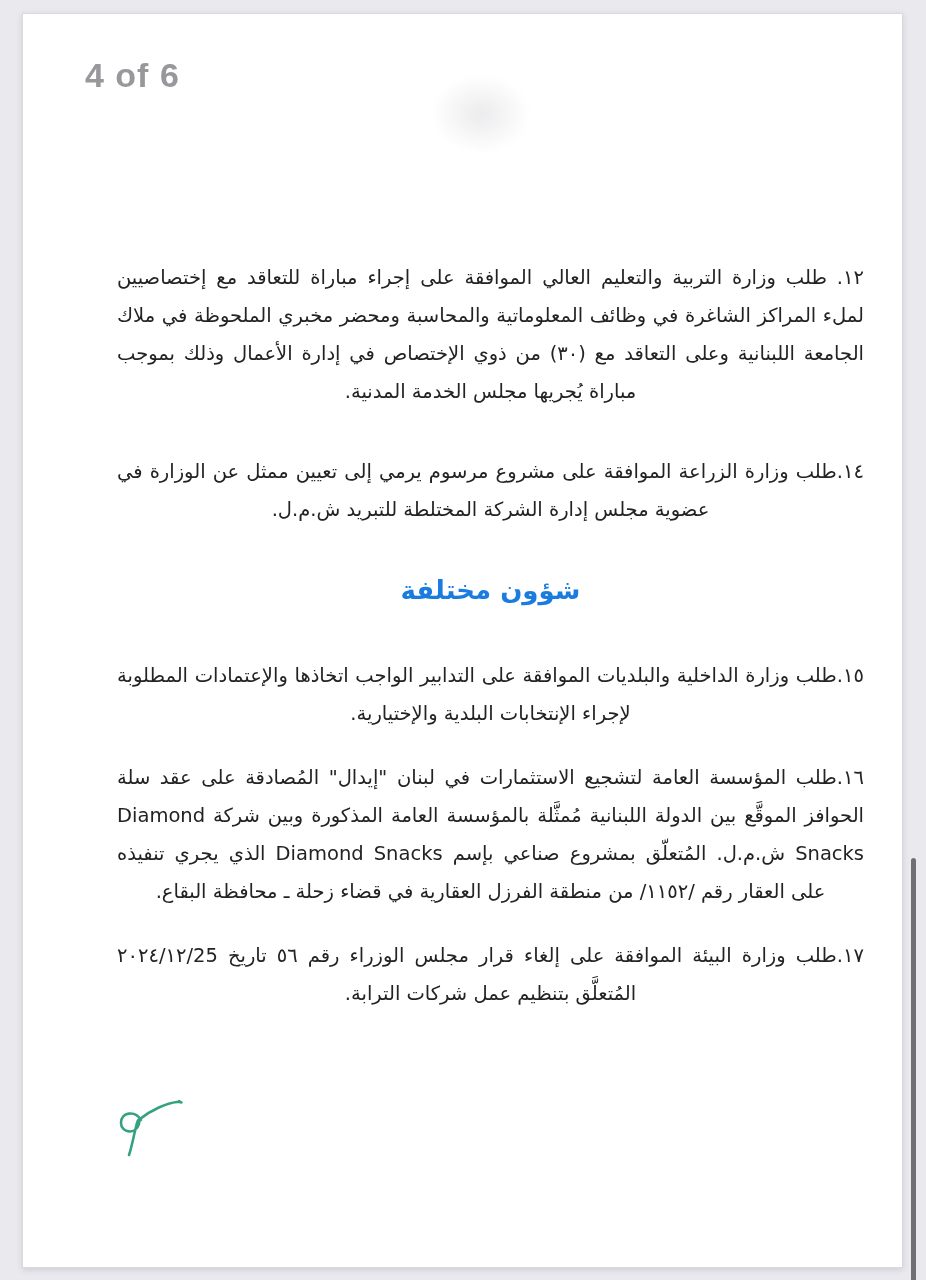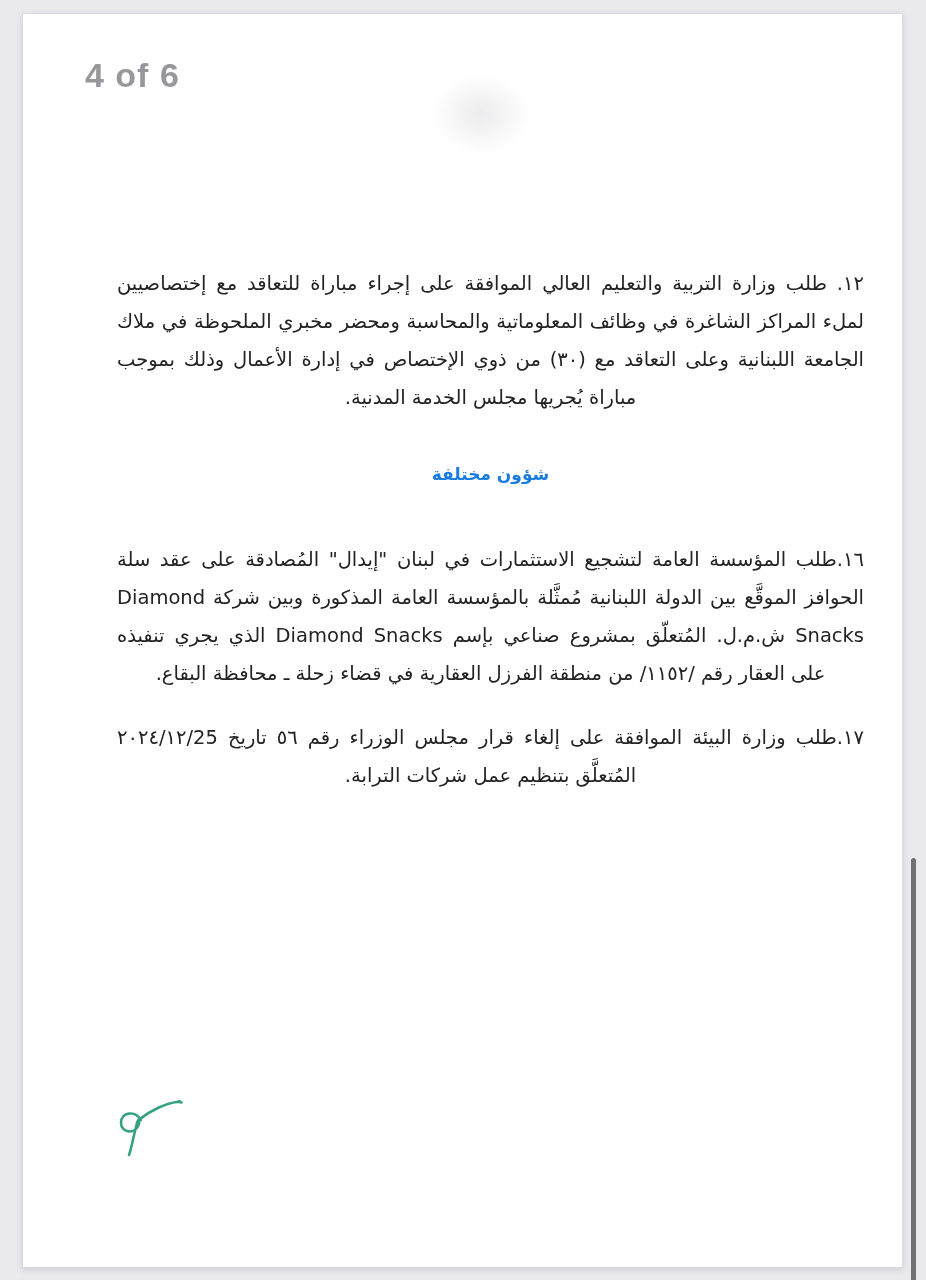--- a/index.html
+++ b/index.html
@@ -52,26 +52,26 @@
     right: 38px;
     top: 239px;
     direction: rtl;
     color: #232323;
     font-size: 19.5px;
     line-height: 38px;
     text-align: justify;
     text-align-last: center;
     text-justify: inter-word;
   }
-  .clause { margin: 12px 0 42px 0; }
+  .clause { margin: 6px 0 42px 0; }
   .clause.gap-sm { margin-bottom: 26px; }
   .clause.gap-lg { margin-bottom: 46px; }
   .section-heading {
     margin: 0 0 52px 0;
-    font-size: 17px;
+    font-size: 26px;
     font-weight: bold;
     color: #1b7ce0;
     text-align: left;
     text-align-last: center;
     line-height: 30px;
   }
   .pen-mark {
     position: absolute;
     left: 86px;
     top: 1080px;
@@ -97,23 +97,25 @@
 
     <div class="page-indicator">4 of 6</div>
 
     <div class="scan-smudge"></div>
 
     <div class="doc-body">
 
       <p class="clause">١٢. طلب وزارة التربية والتعليم العالي الموافقة على إجراء مباراة للتعاقد مع إختصاصيين لملء المراكز الشاغرة في وظائف المعلوماتية والمحاسبة ومحضر مخبري الملحوظة في ملاك الجامعة اللبنانية وعلى التعاقد مع (٣٠) من ذوي الإختصاص في إدارة الأعمال وذلك بموجب مباراة يُجريها مجلس الخدمة المدنية.</p>
 
 
+      <p class="clause gap-lg">١٤.طلب وزارة الزراعة الموافقة على مشروع مرسوم يرمي إلى تعيين ممثل عن الوزارة في عضوية مجلس إدارة الشركة المختلطة للتبريد ش.م.ل.</p>
 
       <h2 class="section-heading">شؤون مختلفة</h2>
 
+      <p class="clause gap-sm">١٥.طلب وزارة الداخلية والبلديات الموافقة على التدابير الواجب اتخاذها والإعتمادات المطلوبة لإجراء الإنتخابات البلدية والإختيارية.</p>
 
       <p class="clause gap-sm">١٦.طلب المؤسسة العامة لتشجيع الاستثمارات في لبنان "إيدال" المُصادقة على عقد سلة الحوافز الموقَّع بين الدولة اللبنانية مُمثَّلة بالمؤسسة العامة المذكورة وبين شركة Diamond Snacks ش.م.ل. المُتعلّق بمشروع صناعي بإسم Diamond Snacks الذي يجري تنفيذه على العقار رقم /١١٥٢/ من منطقة الفرزل العقارية في قضاء زحلة ـ محافظة البقاع.</p>
 
       <p class="clause">١٧.طلب وزارة البيئة الموافقة على إلغاء قرار مجلس الوزراء رقم ٥٦ تاريخ ٢٠٢٤/١٢/25 المُتعلَّق بتنظيم عمل شركات الترابة.</p>
 
     </div>
 
     <svg class="pen-mark" viewBox="0 0 90 72">
       <g fill="none" stroke="#35a183" stroke-width="2.6" stroke-linecap="round">
         <path d="M 32 26 C 26 16, 12 18, 12 29 C 12 39, 27 41, 30 30 C 31 26, 30 23, 28 29 C 25 40, 23 52, 20 61"></path>

